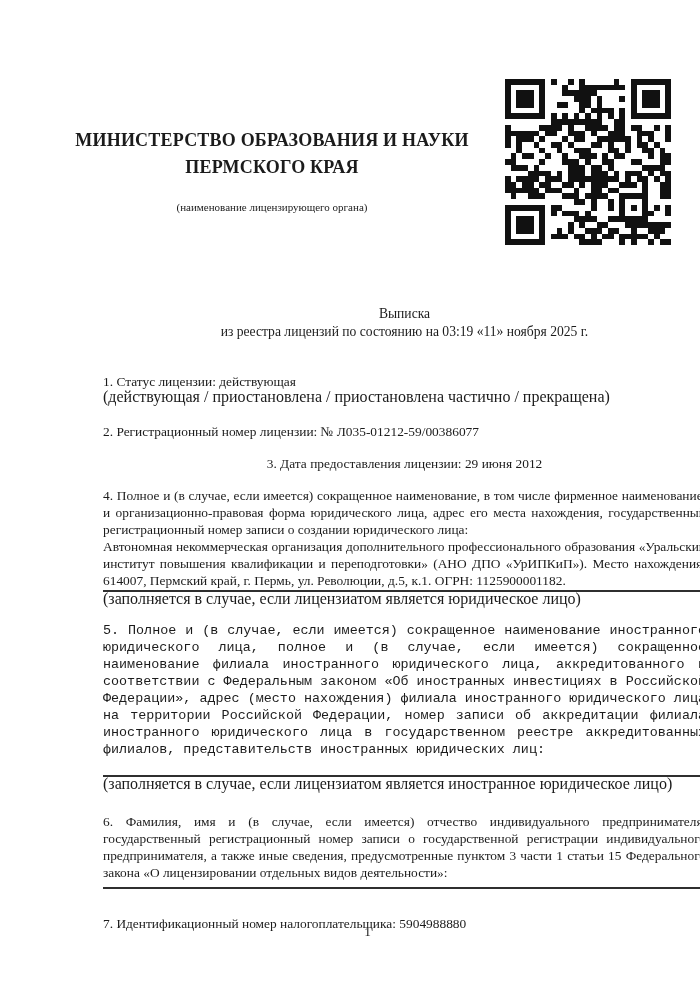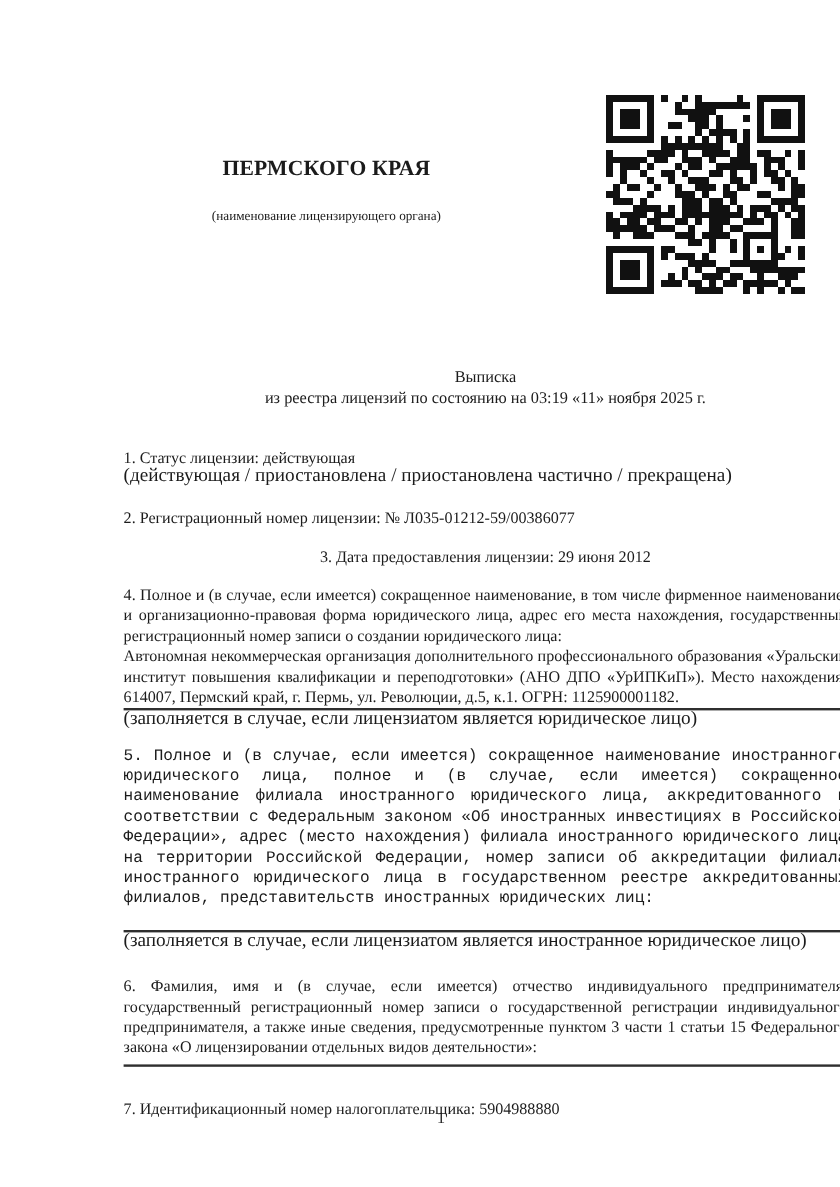--- a/index.html
+++ b/index.html
@@ -29,20 +29,21 @@
   .mt-rule3{margin-top:6px;}
   .mt-p7{margin-top:26px;}
   .page-number{position:absolute;left:66px;top:924px;width:603px;text-align:center;font-size:13.4px;}
 </style>
 </head>
 <body>
 
 <div class="page">
 
   <div class="ministry">
+    <div class="ministry-name">МИНИСТЕРСТВО ОБРАЗОВАНИЯ И НАУКИ</div>
     <div class="ministry-name">ПЕРМСКОГО КРАЯ</div>
     <div class="ministry-caption">(наименование лицензирующего органа)</div>
   </div>
 
   <div class="qr-box">
     <svg xmlns="http://www.w3.org/2000/svg" viewBox="0 0 29 29" shape-rendering="crispEdges">
         <rect x="0" y="0" width="1" height="1" fill="#111111"></rect>
         <rect x="1" y="0" width="1" height="1" fill="#111111"></rect>
         <rect x="2" y="0" width="1" height="1" fill="#111111"></rect>
         <rect x="3" y="0" width="1" height="1" fill="#111111"></rect>

